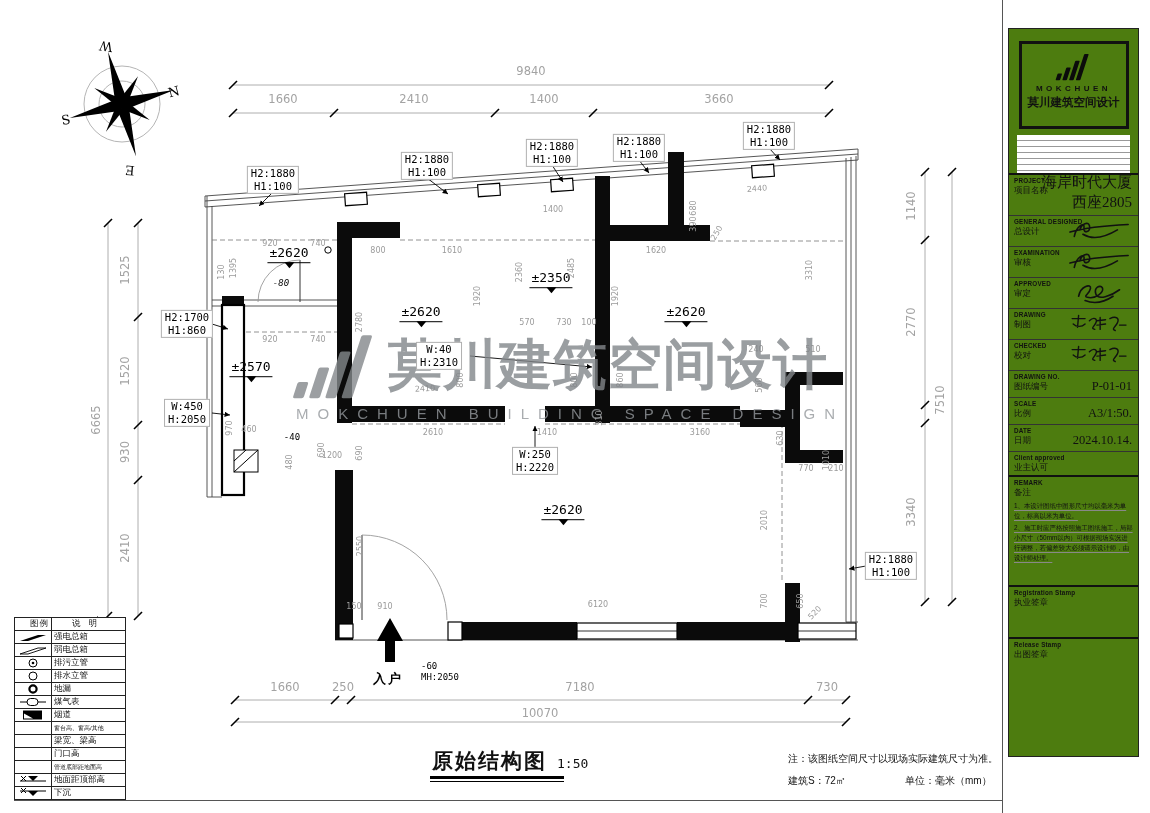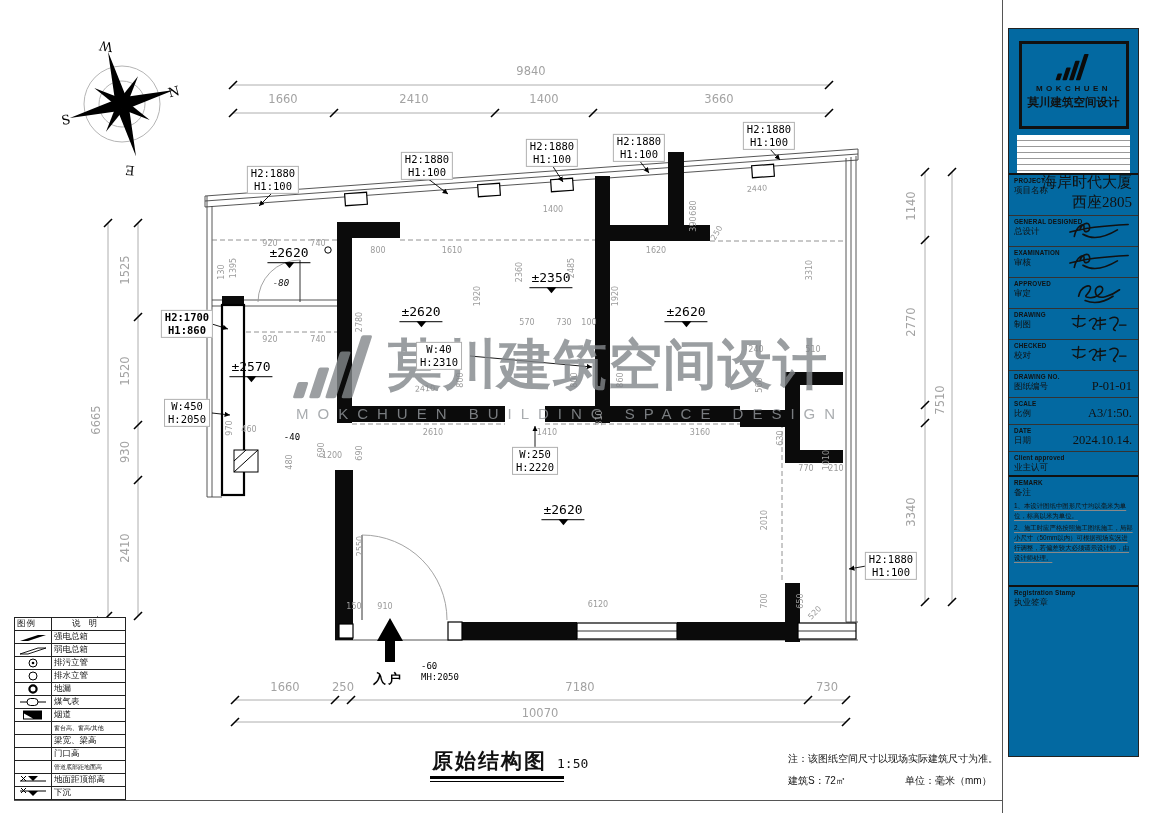--- a/index.html
+++ b/index.html
@@ -20,40 +20,40 @@
   .ann.entry{font-size:13px;font-weight:bold;letter-spacing:2px;color:#000}
   .ann.compass{font-size:13px;font-family:"DejaVu Serif",serif;color:#000}
 
   .watermark{position:absolute;left:292px;top:328px;z-index:3;opacity:.8;pointer-events:none}
   .wm-row{display:flex;align-items:center}
   .wm-cn{font-size:54px;font-weight:bold;color:#82868a;letter-spacing:1px;line-height:1;margin-left:6px}
   .wm-en{display:block;margin-top:5px;padding-left:4px;font-size:15px;color:#94989c;letter-spacing:9px;white-space:nowrap}
 
   table.legend{position:absolute;left:14px;top:617px;width:112px;z-index:5;border-collapse:collapse;background:#fff}
   .legend th,.legend td{border:1px solid #222;font-size:8.5px;font-weight:normal;padding:0 2px;height:12px;color:#111}
-  .legend th.c1{width:32px;letter-spacing:1px;text-align:left}
+  .legend th.c1{width:32px;letter-spacing:1px;text-align:right}
   .legend th.c2{letter-spacing:8px;text-align:center}
   .legend td.sym{width:32px;text-align:center;padding:0}
   .legend td.sym svg{vertical-align:middle}
   .legend tbody tr:nth-child(8) td.lbl,.legend tbody tr:nth-child(11) td.lbl{font-size:6px}
 
   .frame-v{position:absolute;left:1002px;top:0;width:1px;height:813px;background:#555;z-index:5}
   .frame-h{position:absolute;left:14px;top:800px;width:989px;height:1px;background:#555;z-index:5}
 
   .ftitle{position:absolute;left:432px;top:747px;z-index:5;white-space:nowrap}
   .ft-main{font-size:21px;letter-spacing:2px;font-weight:bold}
   .ft-scale{font-size:13px;margin-left:10px;font-family:"DejaVu Sans Mono",monospace}
   .ft-rule{position:absolute;left:430px;top:776px;width:134px;height:3px;background:#000;z-index:5}
   .ft-rule2{position:absolute;left:430px;top:781px;width:134px;height:1px;background:#000;z-index:5}
   .fnotes{position:absolute;left:788px;top:752px;z-index:5;font-size:10px}
   .fn2{position:absolute;left:788px;top:774px;z-index:5;font-size:10px}
   .fn3{position:absolute;left:905px;top:774px;z-index:5;font-size:10px}
 
   .tb{position:absolute;left:1008px;top:28px;width:131px;height:729px;border:1.2px solid #222;
-      z-index:5;background:#0369a1;box-sizing:border-box}
+      z-index:5;background:#4d7c0f;box-sizing:border-box}
   .tb-logo{margin:12px auto 4px;width:110px;height:88px;border:3px solid #111;box-sizing:border-box;
       display:flex;flex-direction:column;align-items:center;padding-top:7px}
   .tb-mok{font-size:8px;letter-spacing:3.5px;font-weight:bold;margin-top:3px;white-space:nowrap}
   .tb-cnname{font-size:11.5px;font-weight:bold;margin-top:2px;white-space:nowrap}
   .tb-ruled{height:38px;margin:6px 8px 0;background:repeating-linear-gradient(to bottom,#fff 0 5px,#999 5px 6px)}
   .tbrow{position:relative;border-top:1px solid #333;padding:2px 5px;box-sizing:border-box}
   .r-project{height:42px;border-top:2px solid #111}
   .r-title{height:38px;border-top:2px solid #111}
   .r-sig{height:31px}
   .r-kv{height:27px}
@@ -271,21 +271,21 @@
     <div class="ann box" style="left: 273px; top: 180px; transform: translate(-50%, -50%);">H2:1880
 H1:100</div>
     <div class="ann box" style="left: 427px; top: 166px; transform: translate(-50%, -50%);">H2:1880
 H1:100</div>
     <div class="ann box" style="left: 552px; top: 153px; transform: translate(-50%, -50%);">H2:1880
 H1:100</div>
     <div class="ann box" style="left: 639px; top: 148px; transform: translate(-50%, -50%);">H2:1880
 H1:100</div>
     <div class="ann box" style="left: 769px; top: 136px; transform: translate(-50%, -50%);">H2:1880
 H1:100</div>
-    <div class="ann box" style="left: 187px; top: 324px; transform: translate(-50%, -50%); font-weight: bold;">H2:1700
+    <div class="ann box" style="left: 187px; top: 324px; transform: translate(-50%, -50%);">H2:1700
 H1:860</div>
     <div class="ann box" style="left: 187px; top: 413px; transform: translate(-50%, -50%);">W:450
 H:2050</div>
     <div class="ann box" style="left: 439px; top: 356px; transform: translate(-50%, -50%);">W:40
 H:2310</div>
     <div class="ann box" style="left: 535px; top: 461px; transform: translate(-50%, -50%);">W:250
 H:2220</div>
     <div class="ann box" style="left: 891px; top: 566px; transform: translate(-50%, -50%);">H2:1880
 H1:100</div>
     <div class="ann level" style="left: 289px; top: 259px; transform: translate(-50%, -50%);"><span class="lt">±2620</span><span class="tri"></span></div>
@@ -564,14 +564,20 @@
           <div>1、本设计图纸中图形尺寸均以毫米为单位，标高以米为单位。</div>
           <div>2、施工时应严格按照施工图纸施工，局部小尺寸（50mm以内）可根据现场实况进行调整，若偏差较大必须请示设计师，由设计师处理。</div>
         </div>
       </div>
       <div class="tbrow r-stamp1">
         <div class="flab">
           <div class="fen">Registration Stamp</div>
           <div class="fcn">执业签章</div>
         </div>
       </div>
+      <div class="tbrow r-stamp2">
+        <div class="flab">
+          <div class="fen">Release Stamp</div>
+          <div class="fcn">出图签章</div>
+        </div>
+      </div>
     </div>
 </div>
 
 </body></html>

